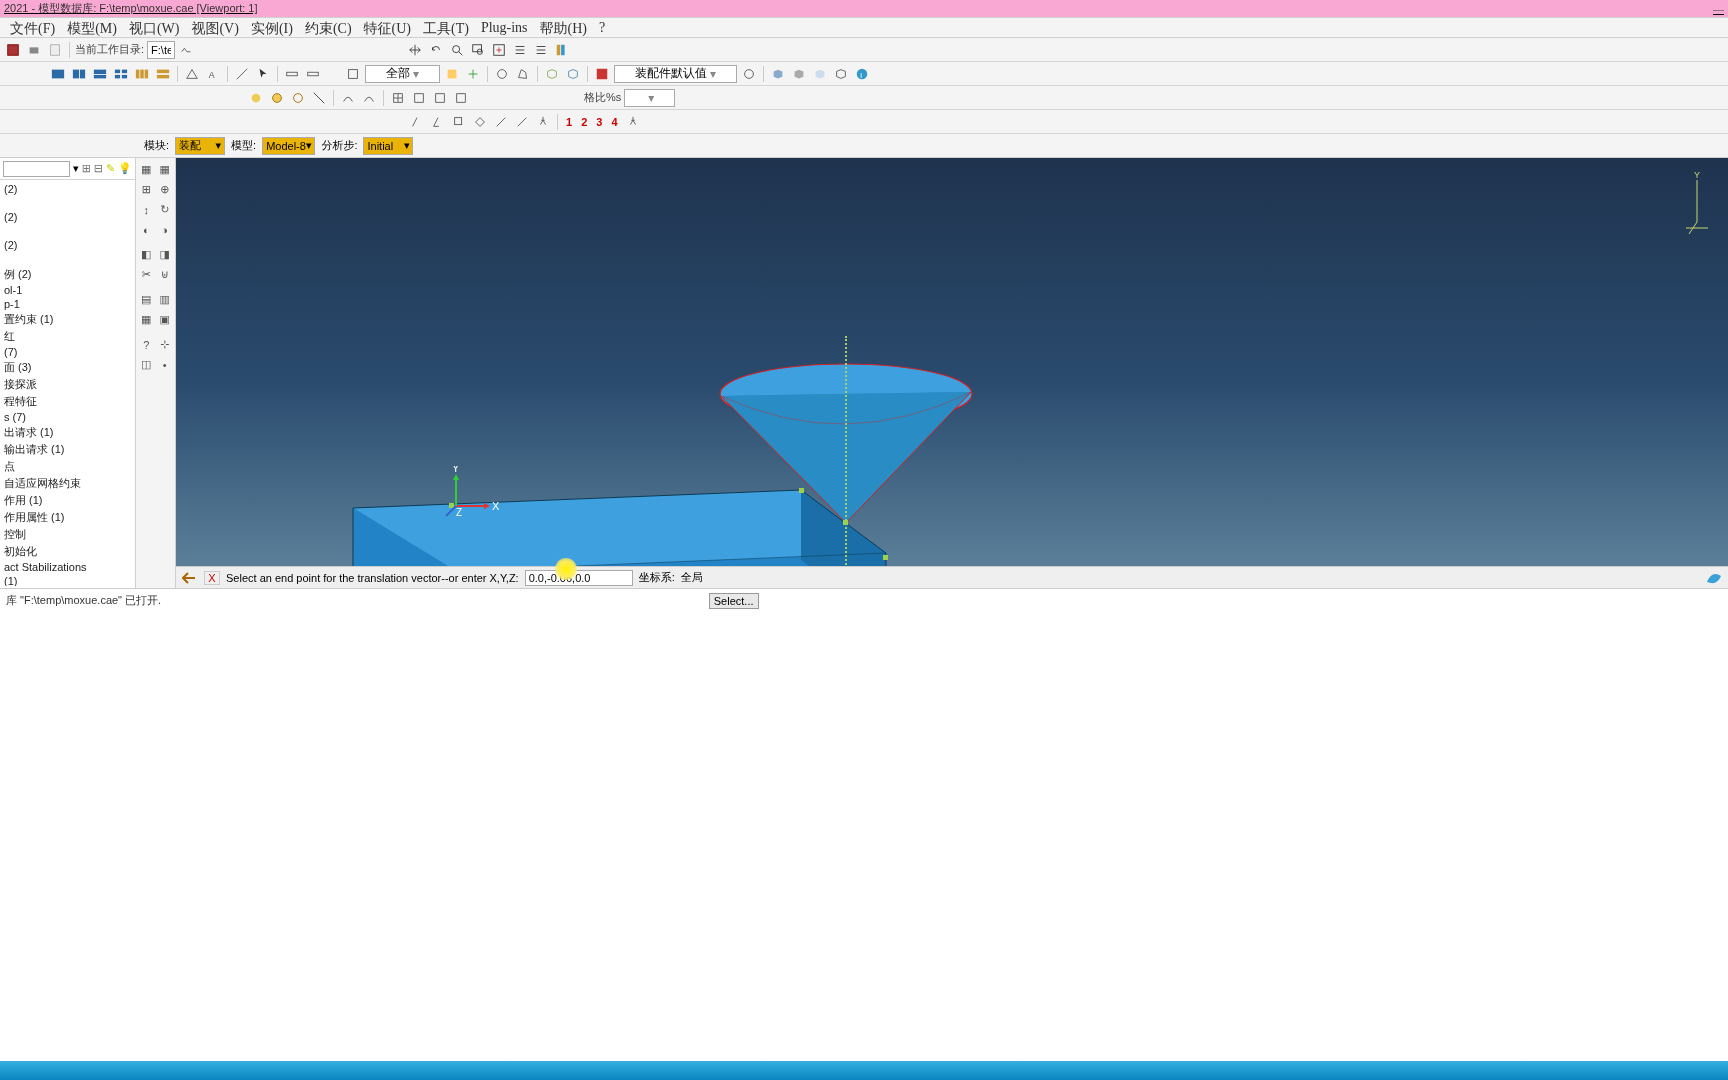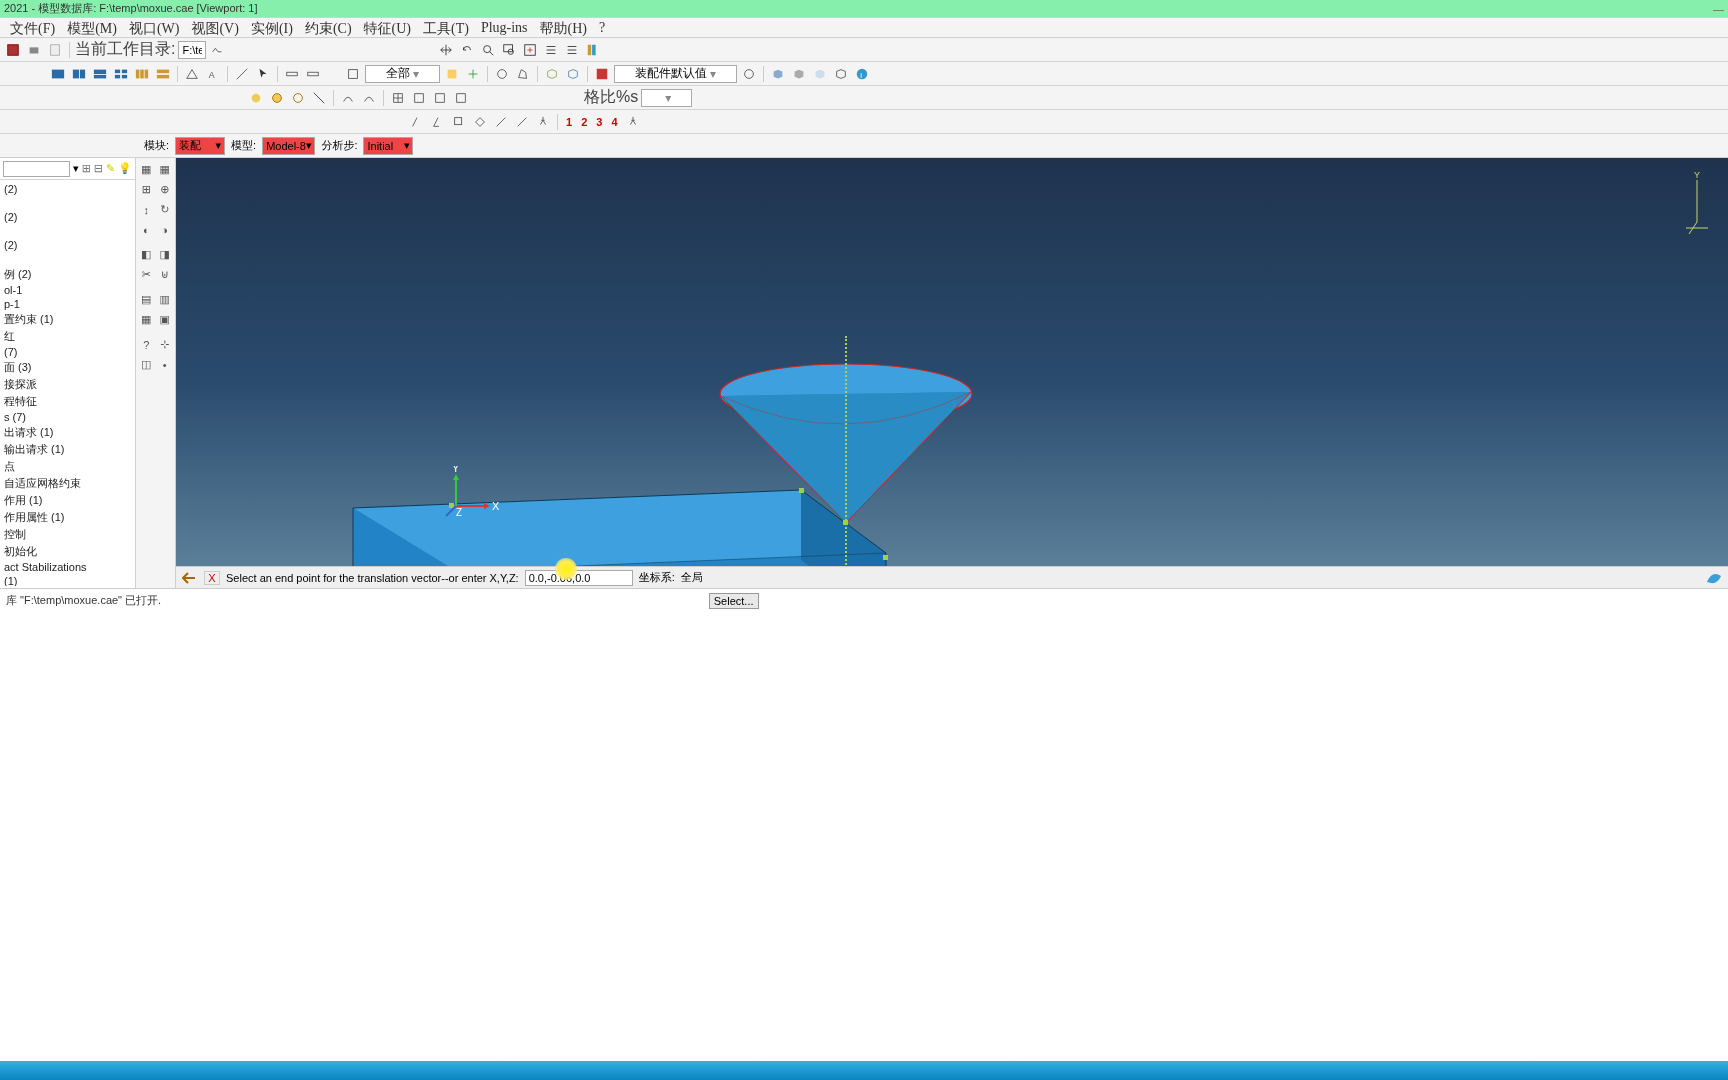--- a/index.html
+++ b/index.html
@@ -1,36 +1,36 @@
 <!DOCTYPE html>
 <html><head>
   <meta charset="utf-8">
   <style>
     * { margin: 0; padding: 0; box-sizing: border-box; font-family: "Microsoft YaHei", Tahoma, sans-serif; }
     body { width: 1728px; height: 1080px; background: #fff; font-size: 11px; overflow: hidden; }
 
-    .title-bar { height: 18px; background: #86efac; padding: 8px 4px; display: flex; align-items: center; border-bottom: 1px solid #d0d0d0; }
+    .title-bar { height: 18px; background: #f9a8d4; padding: 8px 4px; display: flex; align-items: center; border-bottom: 1px solid #d0d0d0; text-decoration: underline; }
     .title-bar .title { color: #333; font-size: 11px; }
     .title-bar .win-btns { margin-left: auto; display: flex; gap: 6px; color:#666; }
 
     .menu-bar { height: 20px; background: #f4f4f4; display: flex; padding: 0 4px; border-bottom: 1px solid #d0d0d0; }
     .menu-bar .mi { padding: 2px 6px; color: #333; font-size: 14px; cursor: pointer; font-family: Liberation Serif, serif; }
 
     .toolbar { height: 24px; background: #f4f4f4; display: flex; align-items: center; padding: 0 4px; border-bottom: 1px solid #d4d4d4; gap: 3px; }
     .toolbar .tb { width: 18px; height: 18px; display: flex; align-items: center; justify-content: center; color:#555; cursor: pointer; }
     .toolbar .sep { width: 1px; height: 16px; background: #ccc; margin: 0 2px; }
-    .toolbar .lbl { color: #444; font-size: 16px; }
+    .toolbar .lbl { color: #444; font-size: 11px; }
     .toolbar .sel { height: 18px; border: 1px solid #aaa; font-size: 12px; padding: 0 20px; background: #fff; display: flex; align-items: center; }
     .toolbar .sel .dd { margin-left: 3px; color:#888; }
     .toolbar input { height: 18px; border: 1px solid #aaa; padding: 0 3px; font-size:11px; }
 
     .tb svg { width:14px; height:14px; }
 
     .context-bar { height: 24px; background: #f4f4f4; display: flex; align-items: center; padding: 0 6px; border-bottom: 1px solid #d0d0d0; gap: 6px; }
-    .context-bar .sel { border: 1px solid #aaa; height: 18px; background: #ef4444; padding: 0 3px; display:flex; align-items:center; min-width:50px; }
+    .context-bar .sel { border: 1px solid #aaa; height: 18px; background: #eab308; padding: 0 3px; display:flex; align-items:center; min-width:50px; }
 
     .body-row { display: flex; height: 430px; }
 
     .model-tree { width: 136px; background: #fff; border-right: 1px solid #d0d0d0; position: relative; overflow: hidden; }
     .tree-filter { height: 22px; border-bottom: 1px solid #d4d4d4; display: flex; align-items: center; gap: 3px; padding: 0 3px; }
     .tree-filter input { flex: 1; height: 16px; border: 1px solid #aaa; font-size: 11px; min-width:40px; }
     .tree-list { padding: 2px; font-size: 11px; color: #222; overflow-y: auto; height: 406px; }
     .tree-list .node { padding: 1px 2px; cursor: default; white-space: nowrap; }
 
     .tool-palette { width: 40px; background: #f4f4f4; border-right: 1px solid #d0d0d0; padding: 3px 2px; }

